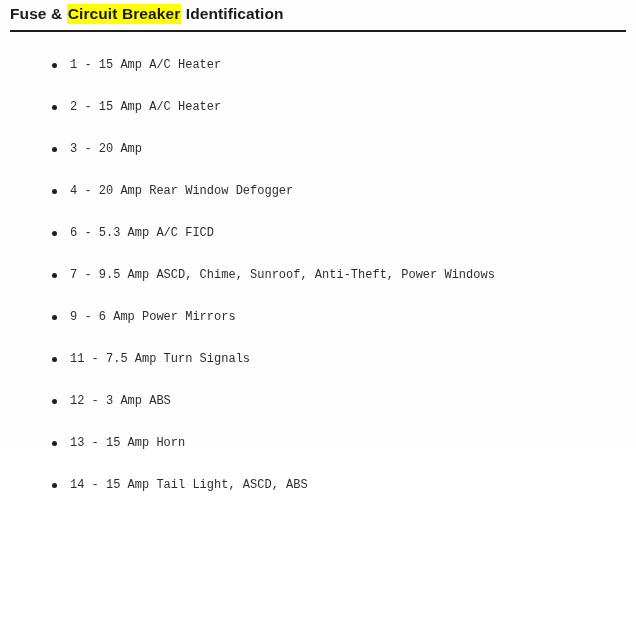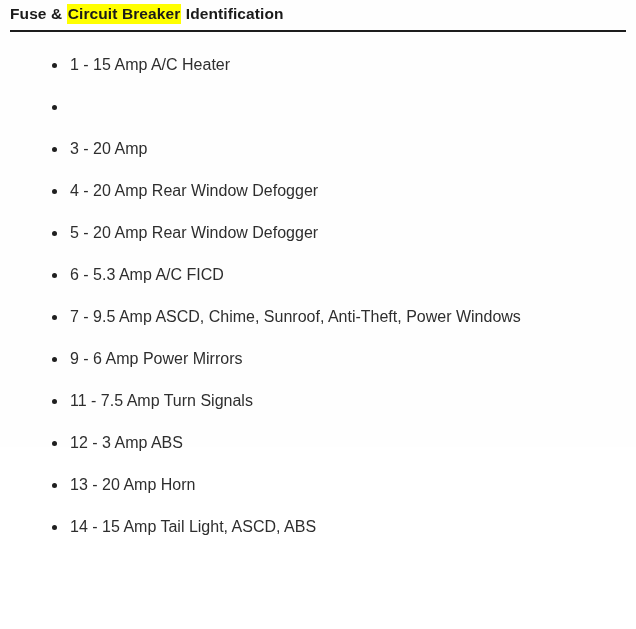--- a/index.html
+++ b/index.html
@@ -63,23 +63,24 @@
     top: 44px;
     left: 0;
     width: 636px;
   }
 
   .fuse-item {
     position: relative;
     height: 42px;
     line-height: 42px;
     padding-left: 70px;
-    font-size: 16px;
+    font-size: 12px;
     color: #2e2e2e;
     white-space: nowrap;
+    font-family: Liberation Mono, monospace;
   }
 
   .fuse-item .bullet {
     position: absolute;
     left: 52px;
     top: 50%;
     width: 5px;
     height: 5px;
     margin-top: -2px;
     background: #1f1f1f;
@@ -101,32 +102,29 @@
 
   <div class="title-rule"></div>
 
   <ul class="fuse-list">
     <li class="fuse-item">
       <span class="bullet"></span>
       <span class="item-text">1 - 15 Amp A/C Heater</span>
     </li>
     <li class="fuse-item">
       <span class="bullet"></span>
+      <span class="item-text">2 - 15 Amp A/C Heater</span>
     </li>
     <li class="fuse-item">
       <span class="bullet"></span>
       <span class="item-text">3 - 20 Amp</span>
     </li>
     <li class="fuse-item">
       <span class="bullet"></span>
       <span class="item-text">4 - 20 Amp Rear Window Defogger</span>
-    </li>
-    <li class="fuse-item">
-      <span class="bullet"></span>
-      <span class="item-text">5 - 20 Amp Rear Window Defogger</span>
     </li>
     <li class="fuse-item">
       <span class="bullet"></span>
       <span class="item-text">6 - 5.3 Amp A/C FICD</span>
     </li>
     <li class="fuse-item">
       <span class="bullet"></span>
       <span class="item-text">7 - 9.5 Amp ASCD, Chime, Sunroof, Anti-Theft, Power Windows</span>
     </li>
     <li class="fuse-item">
@@ -136,21 +134,21 @@
     <li class="fuse-item">
       <span class="bullet"></span>
       <span class="item-text">11 - 7.5 Amp Turn Signals</span>
     </li>
     <li class="fuse-item">
       <span class="bullet"></span>
       <span class="item-text">12 - 3 Amp ABS</span>
     </li>
     <li class="fuse-item">
       <span class="bullet"></span>
-      <span class="item-text">13 - 20 Amp Horn</span>
+      <span class="item-text">13 - 15 Amp Horn</span>
     </li>
     <li class="fuse-item">
       <span class="bullet"></span>
       <span class="item-text">14 - 15 Amp Tail Light, ASCD, ABS</span>
     </li>
   </ul>
 
 </div>
 
 </body></html>

